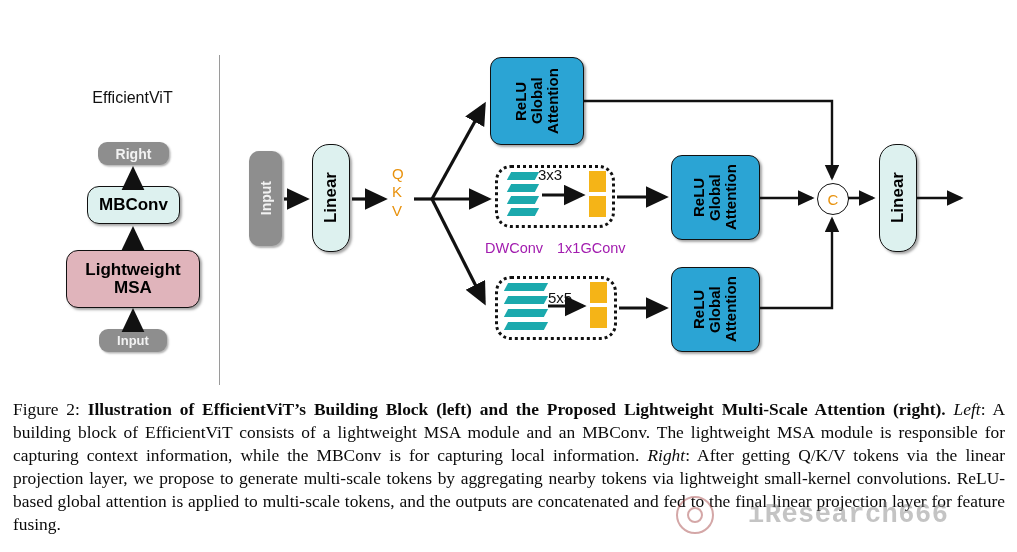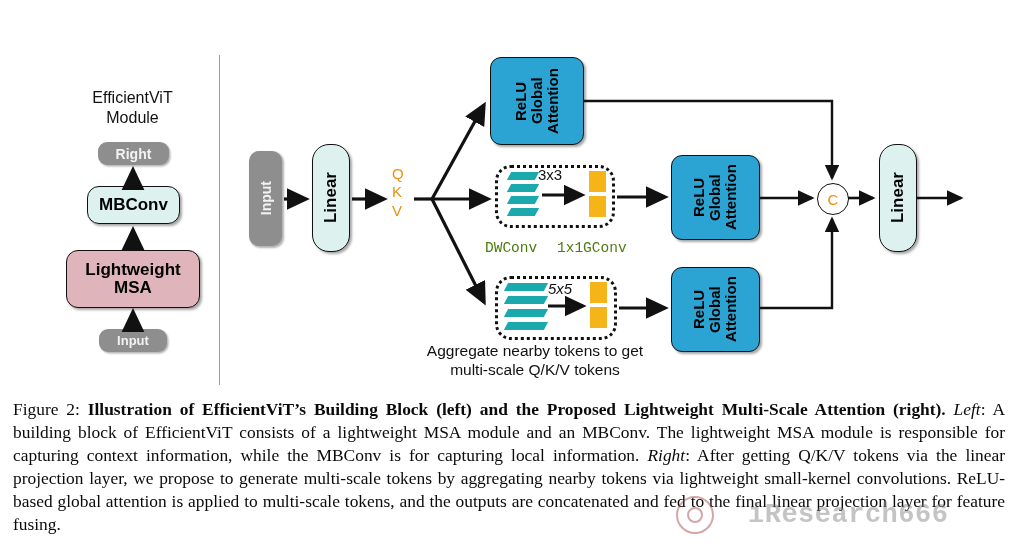--- a/index.html
+++ b/index.html
@@ -28,22 +28,22 @@
 
   
   svg.wires{position:absolute;left:0;top:0;width:1017px;height:392px;
             pointer-events:none;}
 
   
   .dotgroup{position:absolute;box-sizing:border-box;
             border:3px dotted #111;border-radius:16px;background:#fff;}
   .kernel-label{position:absolute;font-size:15px;color:#111;
                 font-family:"Liberation Sans",sans-serif;}
-  .caption-small{position:absolute;font-size:14.5px;color:#4d7c0f;
-                 font-family:Liberation Mono, monospace;white-space:nowrap;}
+  .caption-small{position:absolute;font-size:14.5px;color:#a21caf;
+                 font-family:Liberation Sans, sans-serif;white-space:nowrap;}
 
   .parallelogram{position:absolute;background:#1ba9ad;
                  transform:skewX(-28deg);}
   .orange-sq{position:absolute;background:#f5b417;}
 
   
   .qkv{position:absolute;color:#e8920e;font-size:15px;line-height:1.22;
        font-family:"Liberation Sans",sans-serif;text-align:left;}
 
   
@@ -78,21 +78,20 @@
 </style>
 </head>
 <body>
 
 <div id="figure-area">
 
   <div class="divider"></div>
 
   <div class="modtitle" style="left:60px;top:88px;width:145px;">
     <div>EfficientViT</div>
-    <div>Module</div>
   </div>
 
   <div class="pill-gray" style="left:98px;top:142px;width:71px;height:23px;">Right</div>
 
   <div class="box mint" style="left:87px;top:186px;width:93px;height:38px;font-size:17px;">MBConv</div>
 
   <div class="box pink" style="left:66px;top:250px;width:134px;height:58px;font-size:17px;flex-direction:column;">
     <span>Lightweight</span>
     <span>MSA</span>
   </div>
@@ -126,41 +125,37 @@
   <div class="orange-sq" style="left:589px;top:171px;width:17px;height:21px;"></div>
   <div class="orange-sq" style="left:589px;top:196px;width:17px;height:21px;"></div>
   <div class="caption-small" style="left:485px;top:240px;">DWConv</div>
   <div class="caption-small" style="left:557px;top:240px;">1x1GConv</div>
 
   <div class="dotgroup" style="left:495px;top:276px;width:122px;height:64px;"></div>
   <div class="parallelogram" style="left:506px;top:283px;width:40px;height:8px;"></div>
   <div class="parallelogram" style="left:506px;top:296px;width:40px;height:8px;"></div>
   <div class="parallelogram" style="left:506px;top:309px;width:40px;height:8px;"></div>
   <div class="parallelogram" style="left:506px;top:322px;width:40px;height:8px;"></div>
-  <div class="kernel-label" style="left:548px;top:280px;font-style:italic;">5x5</div>
+  <div class="kernel-label" style="left:548px;top:289px;">5x5</div>
   <div class="orange-sq" style="left:590px;top:282px;width:17px;height:21px;"></div>
   <div class="orange-sq" style="left:590px;top:307px;width:17px;height:21px;"></div>
 
   <div class="box blue" style="left:671px;top:155px;width:89px;height:85px;">
     <span class="vtext" style="font-size:15px;">ReLU Global Attention</span>
   </div>
   <div class="box blue" style="left:671px;top:267px;width:89px;height:85px;">
     <span class="vtext" style="font-size:15px;">ReLU Global Attention</span>
   </div>
 
   <div class="concat" style="left:817px;top:183px;">C</div>
 
   <div class="box mint" style="left:879px;top:144px;width:38px;height:108px;border-radius:17px;">
     <span class="vtext" style="font-size:17px;">Linear</span>
   </div>
 
-  <div class="bottom-note" style="left:385px;top:341px;width:300px;">
-    <div>Aggregate nearby tokens to get</div>
-    <div>multi-scale Q/K/V tokens</div>
-  </div>
 
   <svg class="wires" viewBox="0 0 1017 392">
     <defs>
       <marker id="ah" markerWidth="7" markerHeight="7" refX="5.4" refY="3" orient="auto">
         <path d="M0,0 L6.4,3 L0,6 z" fill="#111"></path>
       </marker>
       <marker id="ahb" markerWidth="8" markerHeight="8" refX="6" refY="3.4" orient="auto">
         <path d="M0,0 L7.2,3.4 L0,6.8 z" fill="#111"></path>
       </marker>
     </defs>

